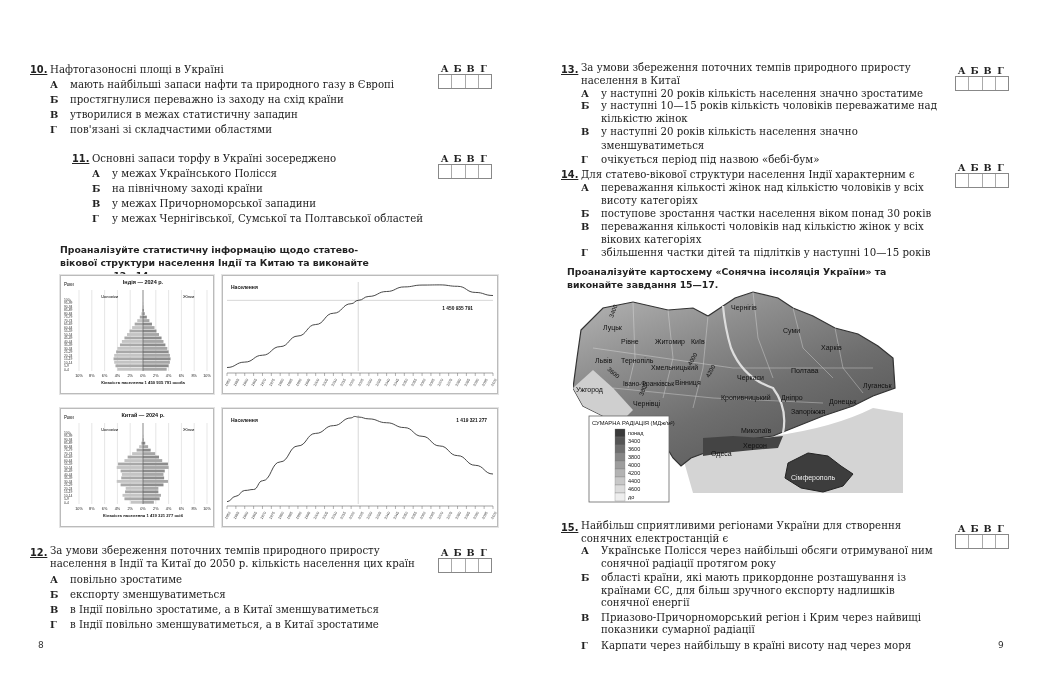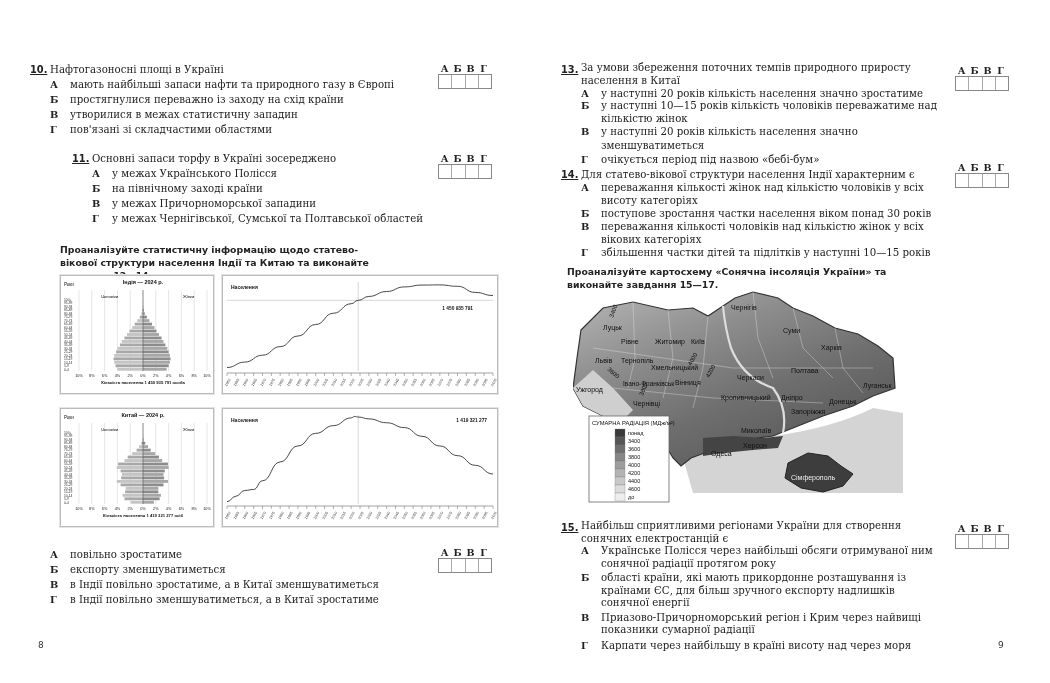--- a/index.html
+++ b/index.html
@@ -478,20 +478,24 @@
         <line x1="252.26666666666668" y1="97" x2="252.26666666666668" y2="100" stroke="#666" stroke-width="0.5"></line>
         <text x="252.26666666666668" y="108" font-size="3.6" text-anchor="middle" font-family="Liberation Sans, sans-serif" fill="#333" transform="rotate(-60 252.26666666666668 106)">2090</text>
         <line x1="261.1333333333333" y1="97" x2="261.1333333333333" y2="100" stroke="#666" stroke-width="0.5"></line>
         <text x="261.1333333333333" y="108" font-size="3.6" text-anchor="middle" font-family="Liberation Sans, sans-serif" fill="#333" transform="rotate(-60 261.1333333333333 106)">2095</text>
         <line x1="270" y1="97" x2="270" y2="100" stroke="#666" stroke-width="0.5"></line>
         <text x="270" y="108" font-size="3.6" text-anchor="middle" font-family="Liberation Sans, sans-serif" fill="#333" transform="rotate(-60 270 106)">2100</text>
       </svg>
   </div>
 
   <div class="q" style="left:30px; top:545px; width:400px;">
+    <div class="q-stem">
+        <span class="q-num">12.</span>
+        <span class="q-stem-text" style="line-height:12.5px;">За умови збереження поточних темпів природного приросту населення в Індії та Китаї до 2050 р. кількість населення цих країн</span>
+      </div>
     <div class="opt" style="margin-top:2px">
         <span class="opt-letter">А</span>
         <span class="opt-text">повільно зростатиме</span>
       </div>
     <div class="opt">
         <span class="opt-letter">Б</span>
         <span class="opt-text">експорту зменшуватиметься</span>
       </div>
     <div class="opt">
         <span class="opt-letter">В</span>

